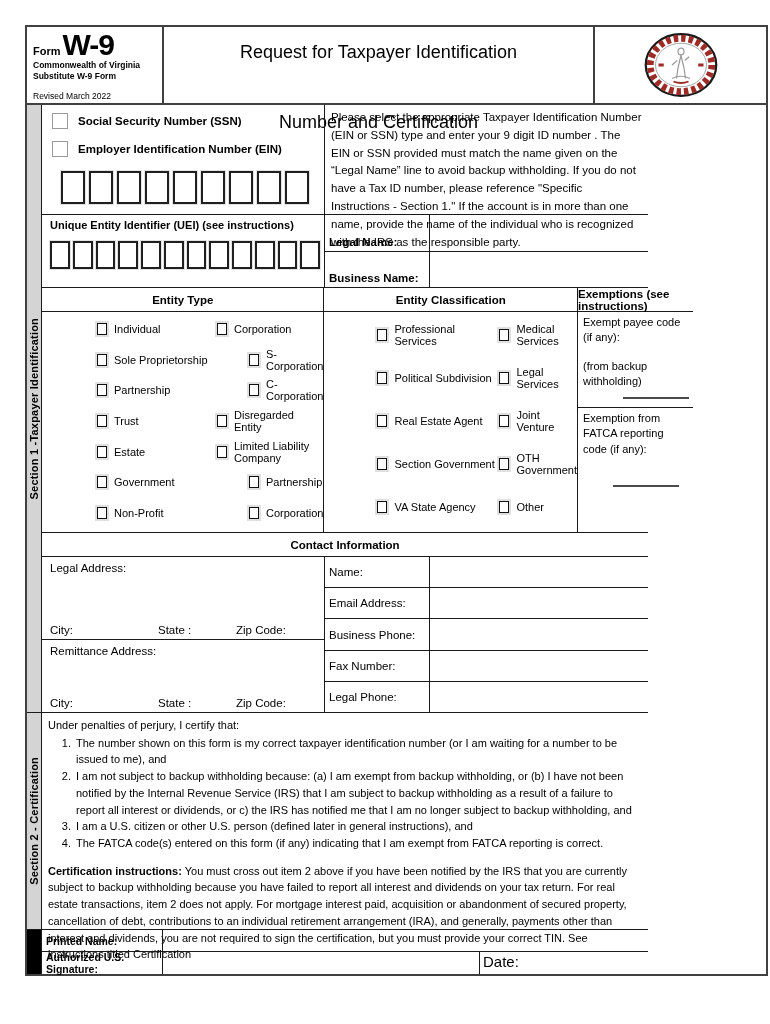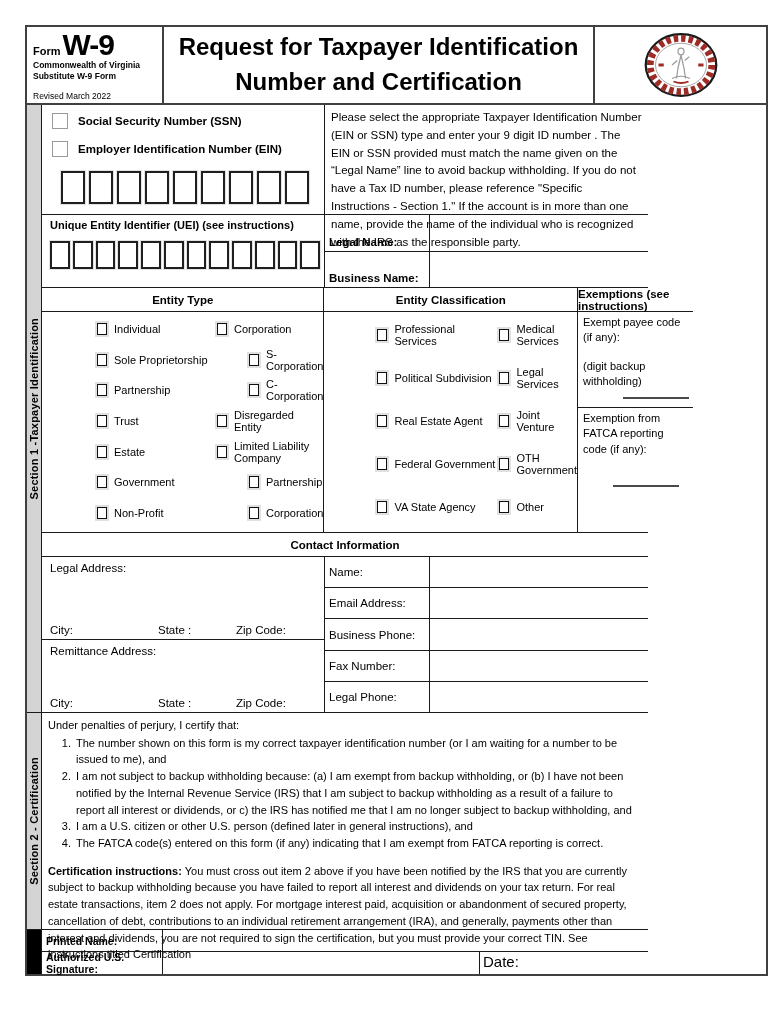--- a/index.html
+++ b/index.html
@@ -12,21 +12,21 @@
   .hdr { display: flex; height: 80px; border: 2px solid #404040; }
   .hdr-id { width: 137px; border-right: 2px solid #404040; padding: 4px 5px 2px 6px;
     display: flex; flex-direction: column; }
   .hdr-form-line { display: flex; align-items: baseline; }
   .hdr-form-word { font-size: 11px; font-weight: bold; }
   .hdr-form-num { font-size: 30px; font-weight: bold; letter-spacing: -1px; line-height: 0.9; margin-left: 2px; }
   .hdr-org { font-size: 8.5px; font-weight: bold; line-height: 1.25; margin-top: 2px; }
   .hdr-rev { font-size: 8.5px; margin-top: auto; }
   .hdr-title { flex: 1; border-right: 2px solid #404040; display: flex; flex-direction: column;
     align-items: center; justify-content: center; }
-  .hdr-title div { font-size: 24px; font-weight: bold; line-height: 1.45; }
+  .hdr-title div { font-size: 18px; font-weight: normal; line-height: 1.45; margin-top: 44px; }
   .hdr-seal { width: 171px; display: flex; align-items: center; justify-content: center; }
 
   
   .bodyw { display: flex; border: 2px solid #404040; border-top: none; }
   .sidecol { width: 15px; display: flex; flex-direction: column; }
   .sideblk { background: #d4d4d4; border-right: 1.5px solid #1a1a1a; border-bottom: 1.5px solid #1a1a1a;
     display: flex; align-items: center; justify-content: center; overflow: hidden; }
   .sideblk.s1 { height: 608px; }
   .sideblk.s2 { height: 217px; }
   .sideblk.blk { height: 44px; background: #000; border-bottom: none; }
@@ -332,21 +332,21 @@
                     <span>Real Estate Agent</span>
                   </span>
                 <span class="opt ec-right">
                     <span class="cbx"></span>
                     <span>Joint Venture</span>
                   </span>
               </div>
               <div class="opt-row">
                 <span class="opt ec-left">
                     <span class="cbx"></span>
-                    <span>Federal Government</span>
+                    <span>Section Government</span>
                   </span>
                 <span class="opt ec-right">
                     <span class="cbx"></span>
                     <span>OTH Government</span>
                   </span>
               </div>
               <div class="opt-row">
                 <span class="opt ec-left">
                     <span class="cbx"></span>
                     <span>VA State Agency</span>
@@ -357,21 +357,21 @@
                   </span>
               </div>
             </div>
           </div>
 
           <div class="cell-r">
             <div class="col-hdr">Exemptions (see instructions)</div>
             <div class="exm-payee">
               <div>Exempt payee code</div>
               <div>(if any):</div>
-              <div class="exm-note">(digit backup withholding)</div>
+              <div class="exm-note">(from backup withholding)</div>
               <div class="uline"></div>
             </div>
             <div class="exm-fatca">
               <div>Exemption from FATCA reporting code (if any):</div>
               <div class="uline"></div>
             </div>
           </div>
         </div>
 
         <div class="row contact-row">

